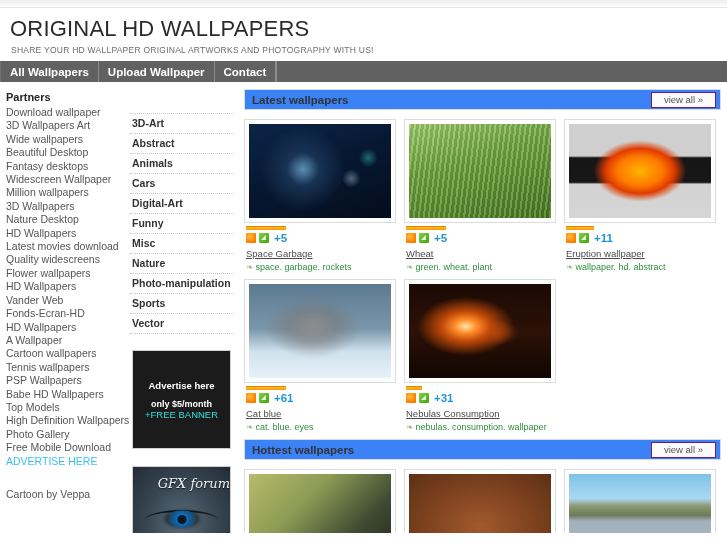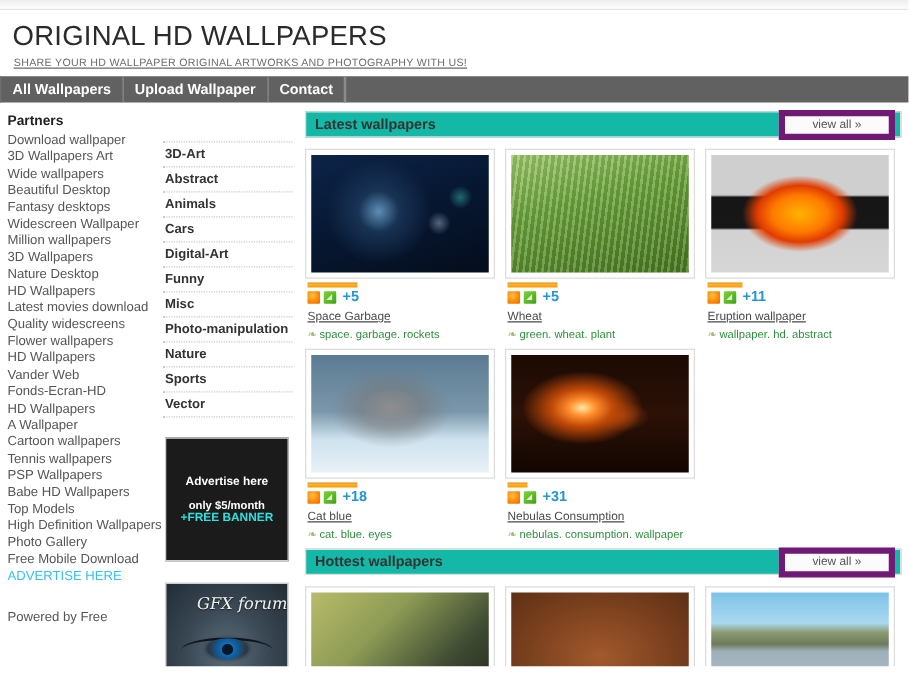--- a/index.html
+++ b/index.html
@@ -35,21 +35,20 @@
     letter-spacing: 0.2px;
     line-height: 26px;
     margin: 0;
   }
   .site-tagline {
     font-size: 8.5px;
     color: #6c6c6c;
     letter-spacing: 0.25px;
     margin: 3px 0 0 1px;
     text-transform: uppercase;
-    text-decoration: underline;
   }
   
   .nav {
     margin: 6px 0 0 0;
     background: #616161;
     height: 21px;
     display: flex;
     align-items: stretch;
   }
   .nav-item {
@@ -122,21 +121,21 @@
     border: 1px solid #d0d0d0;
     display: flex;
     flex-direction: column;
     align-items: center;
     justify-content: center;
     cursor: pointer;
     text-align: center;
   }
   .ad-l1 { color: #fff; font-size: 9.5px; font-weight: bold; margin-bottom: 8px;}
   .ad-l2 { color: #fff; font-size: 9px; font-weight: bold; }
-  .ad-l3 { color: #2fe0e0; font-size: 9.5px; font-weight: bold; }
+  .ad-l3 { color: #2fe0e0; font-size: 9.5px; font-weight: normal; }
   .ad-box2 {
     margin: 17px 0 0 2px;
     width: 99px; height: 99px;
     border: 1px solid #d0d0d0;
     cursor: pointer;
     position: relative;
     overflow: hidden;
     background:
       radial-gradient(ellipse at 50% 58%, #5d6f7c 0%, #3b4a56 45%, #222c35 100%);
   }
@@ -178,40 +177,40 @@
     font-size: 8px;
     text-shadow: 0 1px 1px rgba(0,0,0,.7);
   }
   
   .col-main {
     flex: 1;
     padding: 7px 6px 0 4px;
     min-width: 0;
   }
   .section-bar {
-    background: #14b8a6;
+    background: #3b82f6;
     border: 1px solid #dcdcdc;
     height: 21px;
     display: flex;
     align-items: center;
     justify-content: space-between;
     padding: 0 4px 0 7px;
     margin-bottom: 9px;
   }
   .section-title {
     font-size: 11.5px;
     font-weight: bold;
     color: #333;
   }
   .view-all {
     font-size: 9.5px;
     color: #555;
     background: #fbfbfb;
-    border: 5px solid #701a75;
-    padding: 2px 22px;
+    border: 1px solid #701a75;
+    padding: 2px 12px;
     cursor: pointer;
     line-height: 10px;
     margin-left: 32px;
   }
   .grid {
     display: flex;
     flex-wrap: wrap;
     gap: 0 8px;
   }
   .card {
@@ -377,34 +376,34 @@
           <a class="partner-link">Cartoon wallpapers</a>
           <a class="partner-link">Tennis wallpapers</a>
           <a class="partner-link">PSP Wallpapers</a>
           <a class="partner-link">Babe HD Wallpapers</a>
           <a class="partner-link">Top Models</a>
           <a class="partner-link">High Definition Wallpapers</a>
           <a class="partner-link">Photo Gallery</a>
           <a class="partner-link">Free Mobile Download</a>
           <a class="partner-link highlight">ADVERTISE HERE</a>
         </div>
-      <div class="powered">Powered by Free</div>
+      <div class="powered">Cartoon by Veppa</div>
     </div>
 
     <div class="col-cats">
       <div id="cats-list">
           <div class="cat-item">3D-Art</div>
           <div class="cat-item">Abstract</div>
           <div class="cat-item">Animals</div>
           <div class="cat-item">Cars</div>
           <div class="cat-item">Digital-Art</div>
           <div class="cat-item">Funny</div>
           <div class="cat-item">Misc</div>
+          <div class="cat-item">Nature</div>
           <div class="cat-item">Photo-manipulation</div>
-          <div class="cat-item">Nature</div>
           <div class="cat-item">Sports</div>
           <div class="cat-item">Vector</div>
         </div>
 
       <div class="ad-box">
         <div class="ad-l1">Advertise here</div>
         <div class="ad-l2">only $5/month</div>
         <div class="ad-l3">+FREE BANNER</div>
       </div>
 
@@ -464,21 +463,21 @@
             <div class="card-tags"><span class="tag-glyph">❧</span><span class="tag">wallpaper. hd. abstract</span></div>
           </div>
           <div class="card">
             <div class="thumb-frame">
               <div class="thumb t-cat"></div>
             </div>
             <div class="rating"></div>
             <div class="meta-row">
               <span class="mini-icon orange"></span>
               <span class="mini-icon green"></span>
-              <span class="plus-count">+18</span>
+              <span class="plus-count">+61</span>
             </div>
             <div class="card-title">Cat blue</div>
             <div class="card-tags"><span class="tag-glyph">❧</span><span class="tag">cat. blue. eyes</span></div>
           </div>
           <div class="card">
             <div class="thumb-frame">
               <div class="thumb t-nebula"></div>
             </div>
             <div class="rating r-tiny"></div>
             <div class="meta-row">

